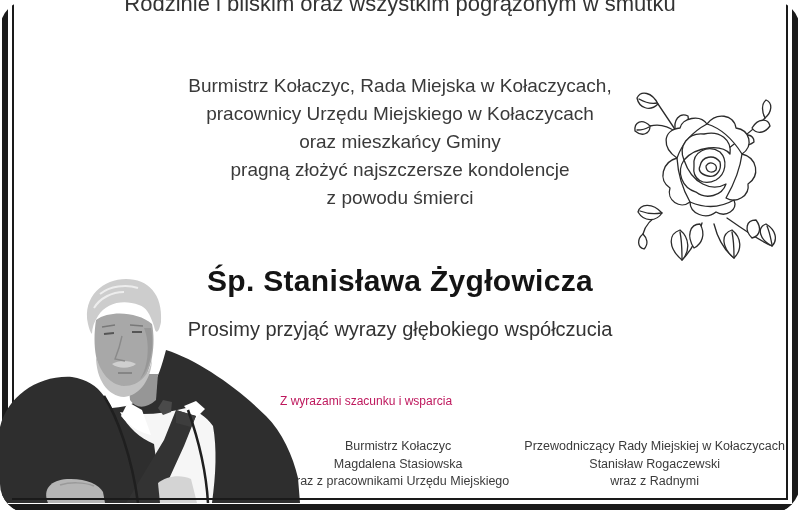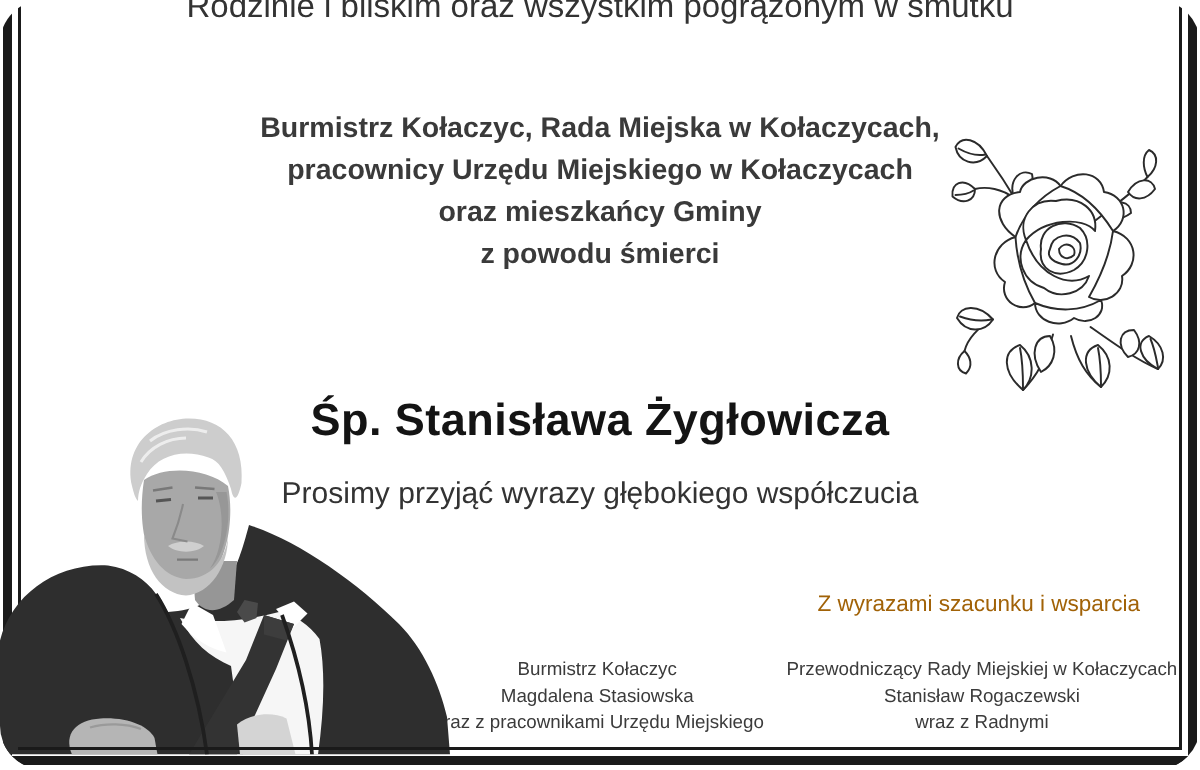--- a/index.html
+++ b/index.html
@@ -33,34 +33,34 @@
   .frame-bottom-thin {
     position: absolute; left: 12px; right: 12px; bottom: 13px; height: 2px;
     background: #1a1a1a; z-index: 6;
   }
   .top-line {
     position: absolute; top: -9px; left: 0; width: 100%;
     text-align: center; font-size: 22px; color: #333333; z-index: 2;
   }
   .intro {
     position: absolute; top: 72px; left: 0; width: 100%;
-    text-align: center; font-size: 19px; line-height: 28px; color: #3a3a3a; z-index: 2; font-weight: bold;
+    text-align: center; font-size: 19px; line-height: 28px; color: #3a3a3a; z-index: 2;
   }
   .deceased-name {
     position: absolute; top: 237px; left: 0; width: 100%;
     text-align: center; font-size: 30px; line-height: 40px;
     font-weight: 700; color: #141414; letter-spacing: 0.3px; z-index: 2; margin-top: 24px;
   }
   .condolence {
     position: absolute; top: 318px; left: 0; width: 100%;
     text-align: center; font-size: 20px; color: #333333; z-index: 2;
   }
   .closing {
     position: absolute; top: 394px; left: 280px; width: 480px;
-    text-align: right; font-size: 15px; color: #a16207; z-index: 2;
+    text-align: left; font-size: 12px; color: #be185d; z-index: 2;
   }
   .signatures {
     position: absolute; top: 438px; left: 275px; right: 12px;
     display: flex; z-index: 2;
     font-size: 12.5px; line-height: 17.5px; color: #3b3b3b;
   }
   .sig-col { text-align: center; }
   .sig-left { width: 48%; }
   .sig-right { width: 52%; }
   .flower {
@@ -77,20 +77,21 @@
 
   <div class="frame-thick"></div>
   <div class="frame-thin"></div>
 
   <div class="top-line">Rodzinie i bliskim oraz wszystkim pogrążonym w smutku</div>
 
   <div class="intro">
     <div>Burmistrz Kołaczyc, Rada Miejska w Kołaczycach,</div>
     <div>pracownicy Urzędu Miejskiego w Kołaczycach</div>
     <div>oraz mieszkańcy Gminy</div>
+    <div>pragną złożyć najszczersze kondolencje</div>
     <div>z powodu śmierci</div>
   </div>
 
   <div class="deceased-name">Śp. Stanisława Żygłowicza</div>
 
   <div class="condolence">Prosimy przyjąć wyrazy głębokiego współczucia</div>
 
   <div class="closing">Z wyrazami szacunku i wsparcia</div>
 
   <div class="signatures">

